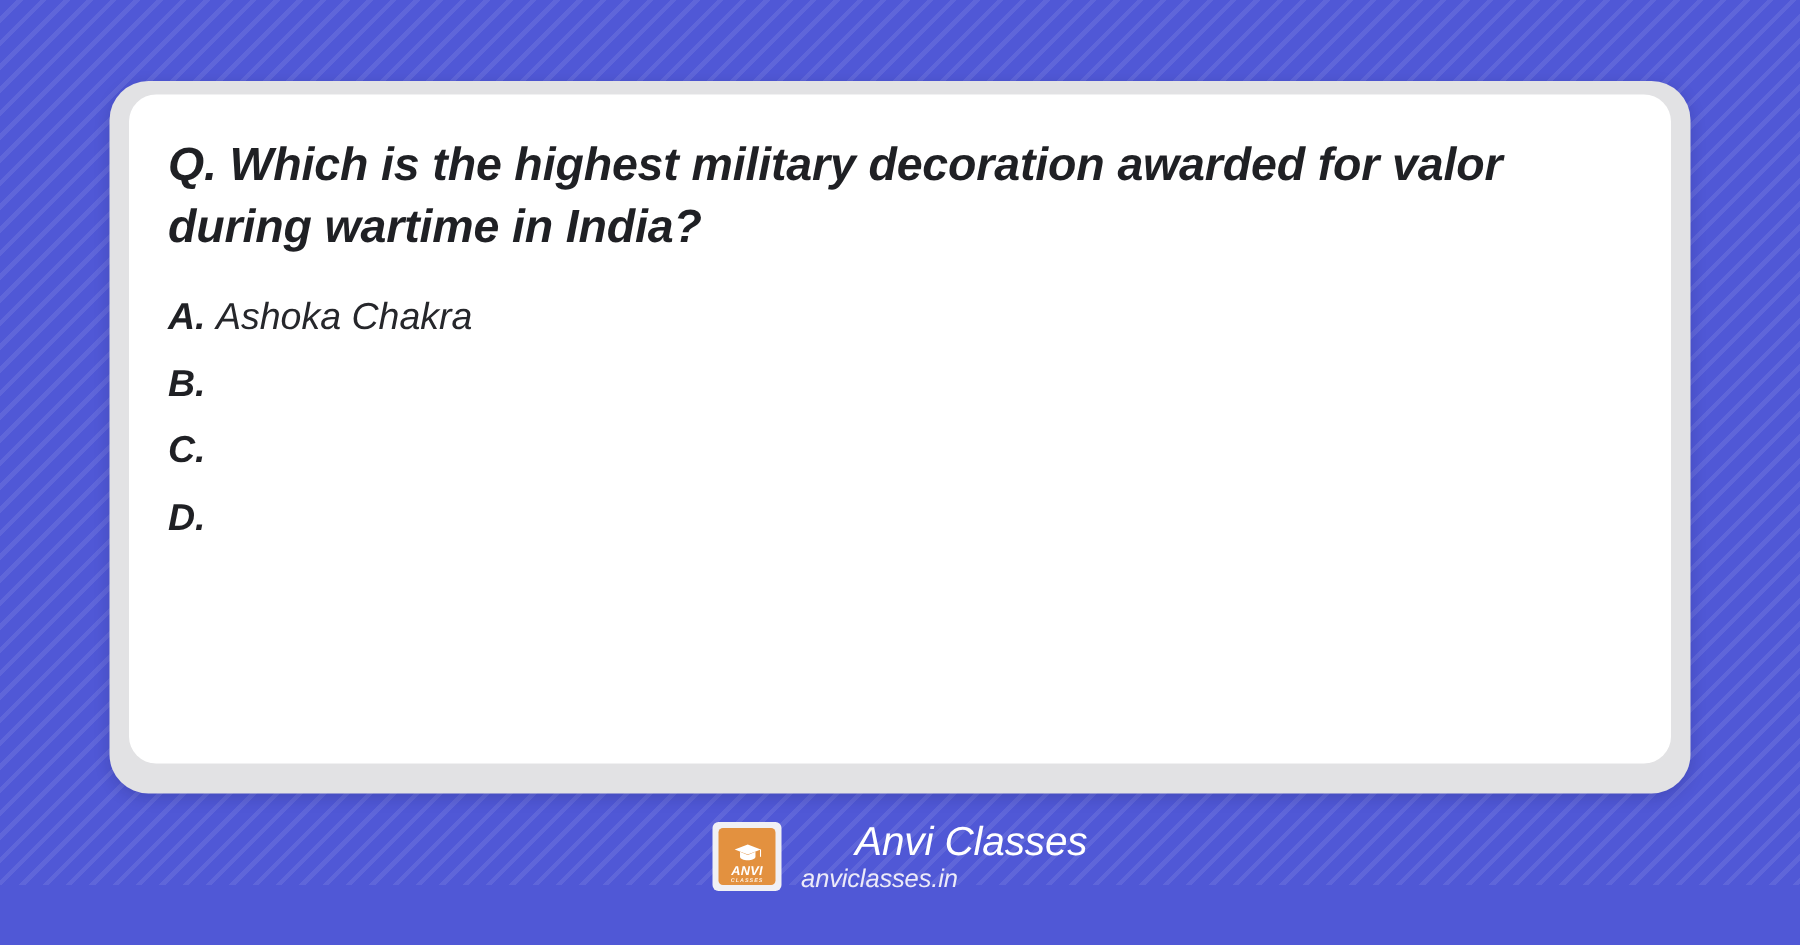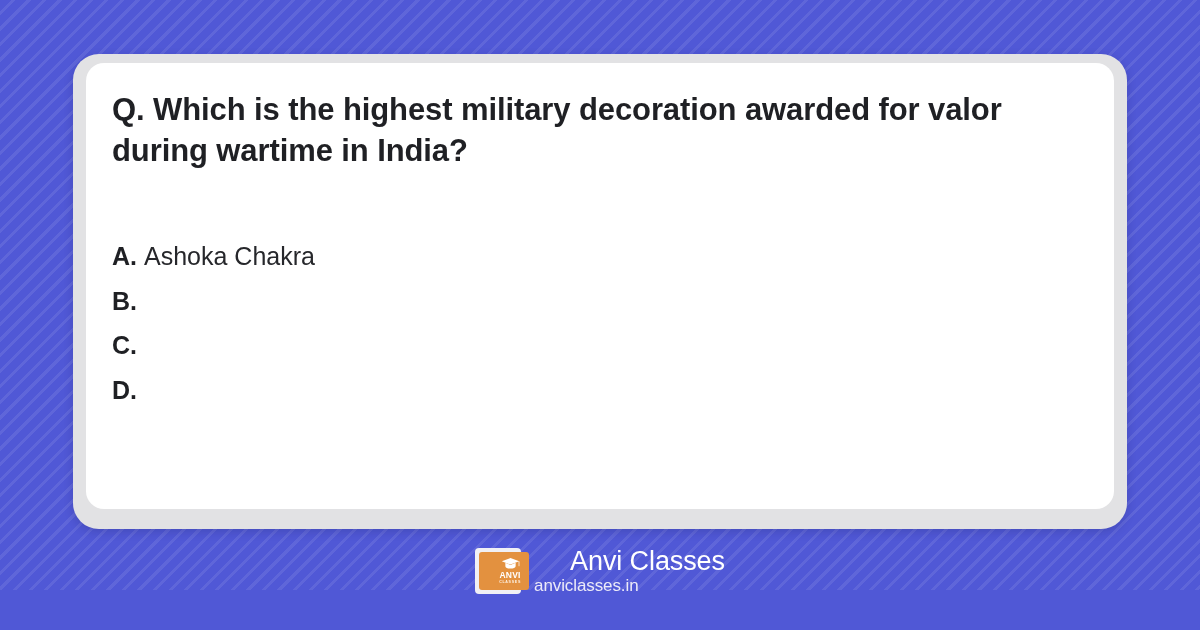--- a/index.html
+++ b/index.html
@@ -20,20 +20,21 @@
     height: 590px;
     background-color: #5058d6;
     background-image: repeating-linear-gradient(
       135deg,
       rgba(255,255,255,0.00) 0px,
       rgba(255,255,255,0.00) 8px,
       rgba(255,255,255,0.085) 8px,
       rgba(255,255,255,0.085) 11px
     );
     box-sizing: border-box;
+    font-style: italic;
   }
 
   
   .card-frame {
     position: absolute;
     left: 73px;
     top: 54px;
     width: 1054px;
     height: 475px;
     background: #e2e2e4;
@@ -85,21 +86,20 @@
     color: #26272b;
     white-space: nowrap;
   }
   .option-letter {
     font-weight: bold;
     margin-right: 7px;
     color: #1f2024;
   }
   .option-text {
     font-weight: normal;
-    margin-top: 45px;
   }
 
   
   .footer {
     position: absolute;
     left: 0;
     right: 0;
     top: 546px;
     display: flex;
     align-items: center;
@@ -116,23 +116,22 @@
     flex: 0 0 auto;
   }
   .brand-logo-inner {
     width: 100%;
     height: 100%;
     background: #e3913f;
     border-radius: 3px;
     display: flex;
     flex-direction: column;
     align-items: center;
-    justify-content: center;
+    justify-content: flex-end;
     gap: 0px;
-    padding-left: 12px;
   }
   .brand-logo-cap {
     display: block;
     width: 19px;
     height: 13px;
     margin-bottom: 1px;
   }
   .brand-logo-name {
     font-size: 8.5px;
     font-weight: bold;

